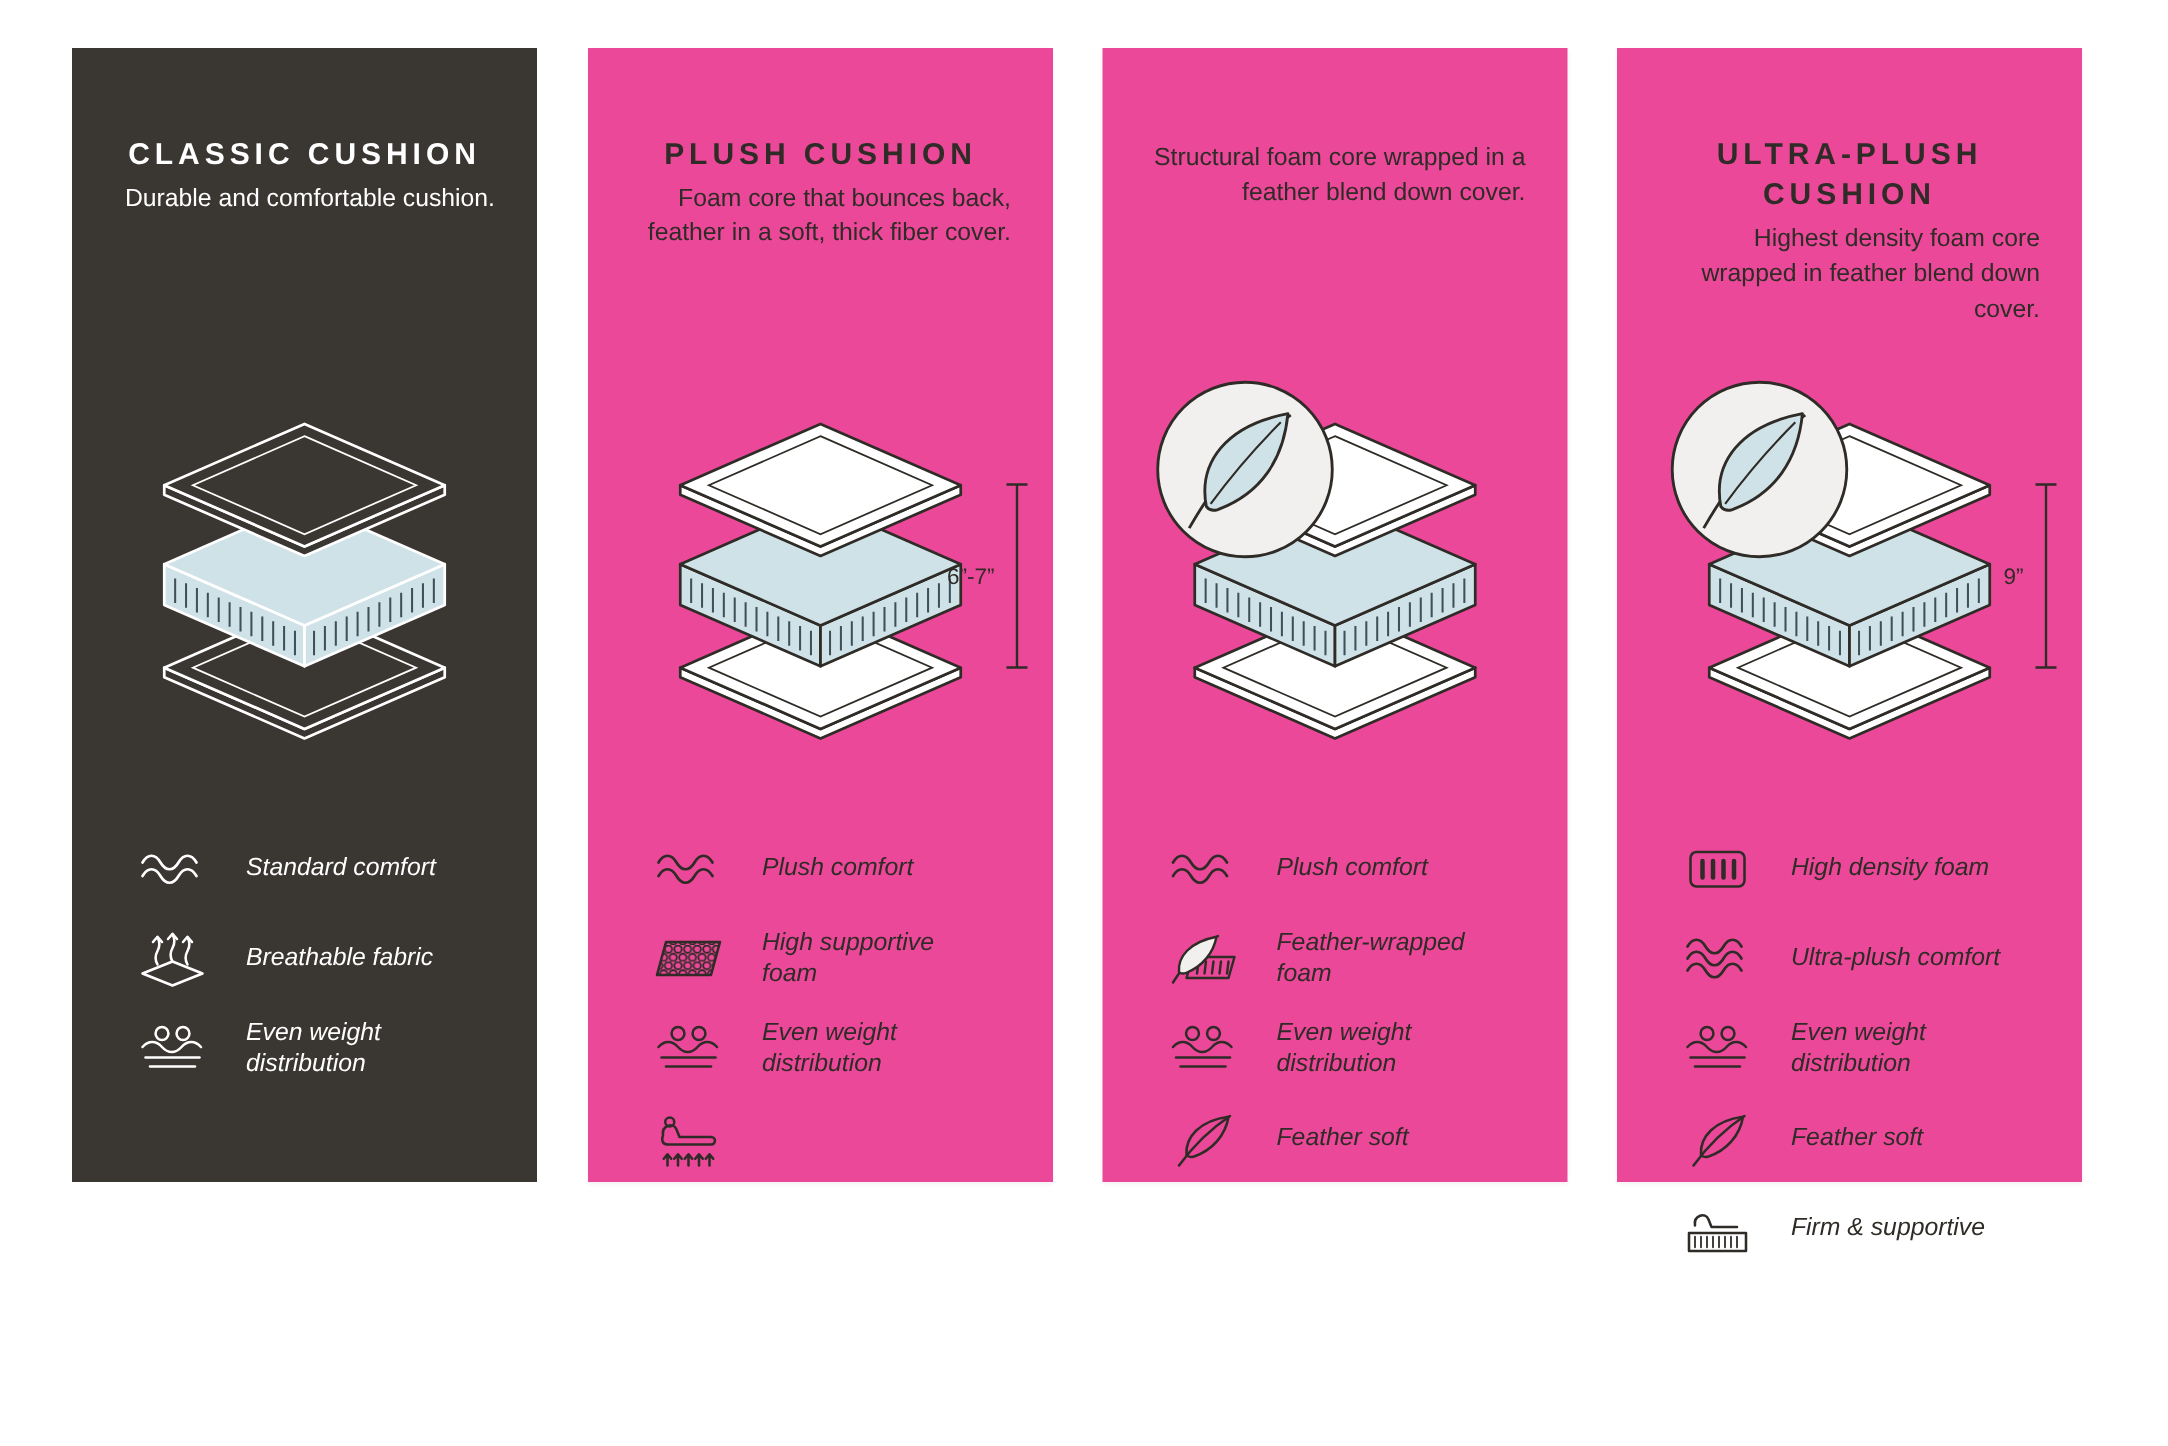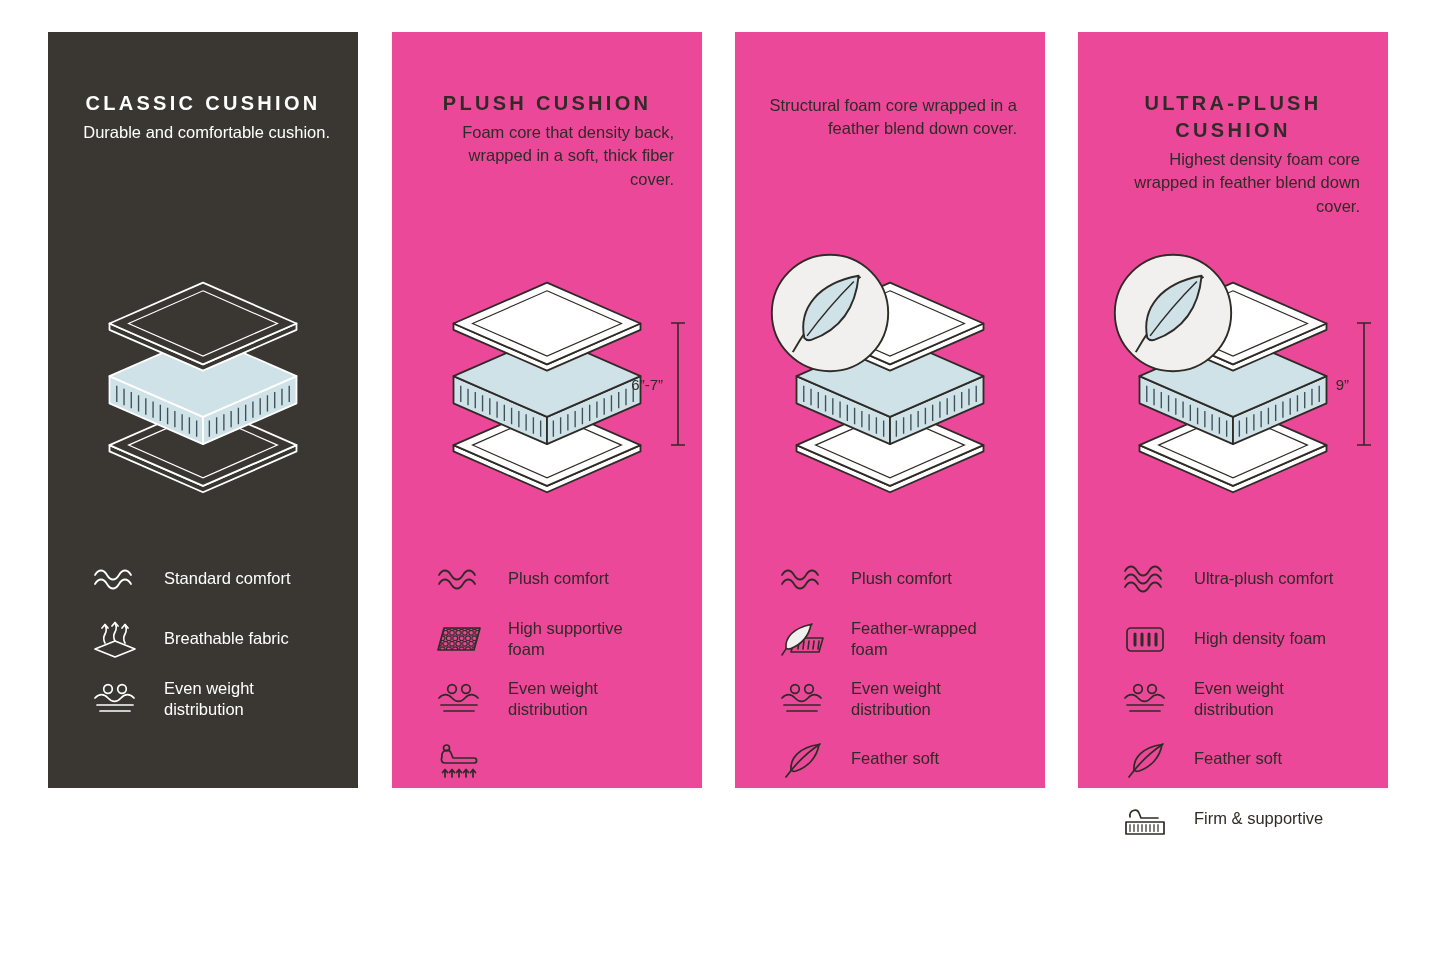--- a/index.html
+++ b/index.html
@@ -10,21 +10,21 @@
   .panel.light{background:#ec4899;color:#2f2b26;--slab-fill:#ffffff;--panel-fill:#f1f0ee;
                box-shadow:0 1px 3px rgba(0,0,0,.06);}
   #p1{left:48px}#p2{left:392px}#p3{left:735px}#p4{left:1078px}
   .title{text-align:center;font-weight:700;font-size:20px;letter-spacing:.165em;line-height:1.35;}
   .desc{margin-top:4px;text-align:right;font-size:16.5px;line-height:1.42;padding:0 4px;}
   .diagram{position:absolute;top:245px;left:37px;width:236px;}
   .cushion{display:block;}
   .badge{position:absolute;left:-4px;top:-26px;}
   .measure{position:absolute;right:16px;top:290px;display:flex;align-items:center;gap:7px;}
   .m-label{font-size:15px;white-space:nowrap;}
-  .features{position:absolute;top:524px;left:44px;right:16px;}
+  .features{position:absolute;top:524px;left:44px;right:16px;font-style:italic;}
   .feature{display:flex;align-items:center;gap:26px;margin-bottom:14px;min-height:46px;}
   .f-icon{flex:0 0 46px;display:flex;justify-content:center;}
   .f-label{font-size:16.5px;line-height:1.3;max-width:150px;}
   .defs-svg{position:absolute;width:0;height:0;overflow:hidden;color:#2f2b26;}
 </style>
 </head>
 <body>
 
 <svg class="defs-svg" aria-hidden="true">
   <defs>
@@ -209,21 +209,21 @@
             <use href="#ic-weight"></use>
           </svg>
         </span>
         <span class="f-label">Even weight distribution</span>
       </div>
     </div>
 </div>
 
 <div class="panel light" id="p2">
   <div class="title">PLUSH CUSHION</div>
-  <div class="desc">Foam core that density back, wrapped in a soft, thick fiber cover.</div>
+  <div class="desc">Foam core that bounces back, feather in a soft, thick fiber cover.</div>
   <div class="diagram">
     <svg class="cushion" viewBox="0 0 260 242" width="236" height="220">
         <use href="#cushion"></use>
       </svg>
   </div>
   <div class="measure">
     <span class="m-label">6”-7”</span>
     <svg class="m-line" width="16" height="124" viewBox="0 0 16 124">
       <path d="M1,1 H15 M8,1 V123 M1,123 H15" stroke="currentColor" stroke-width="1.6" fill="none"></path>
     </svg>
@@ -327,36 +327,36 @@
   <div class="measure">
     <span class="m-label">9”</span>
     <svg class="m-line" width="16" height="124" viewBox="0 0 16 124">
       <path d="M1,1 H15 M8,1 V123 M1,123 H15" stroke="currentColor" stroke-width="1.6" fill="none"></path>
     </svg>
   </div>
   <div class="features">
       <div class="feature">
         <span class="f-icon">
           <svg viewBox="0 0 46 40" width="46" height="40">
+            <use href="#ic-density"></use>
+          </svg>
+        </span>
+        <span class="f-label">High density foam</span>
+      </div>
+      <div class="feature">
+        <span class="f-icon">
+          <svg viewBox="0 0 46 40" width="46" height="40">
             <use href="#ic-waves3"></use>
           </svg>
         </span>
         <span class="f-label">Ultra-plush comfort</span>
       </div>
       <div class="feature">
         <span class="f-icon">
           <svg viewBox="0 0 46 40" width="46" height="40">
-            <use href="#ic-density"></use>
-          </svg>
-        </span>
-        <span class="f-label">High density foam</span>
-      </div>
-      <div class="feature">
-        <span class="f-icon">
-          <svg viewBox="0 0 46 40" width="46" height="40">
             <use href="#ic-weight"></use>
           </svg>
         </span>
         <span class="f-label">Even weight distribution</span>
       </div>
       <div class="feature">
         <span class="f-icon">
           <svg viewBox="0 0 46 40" width="46" height="40">
             <use href="#ic-feather"></use>
           </svg>

